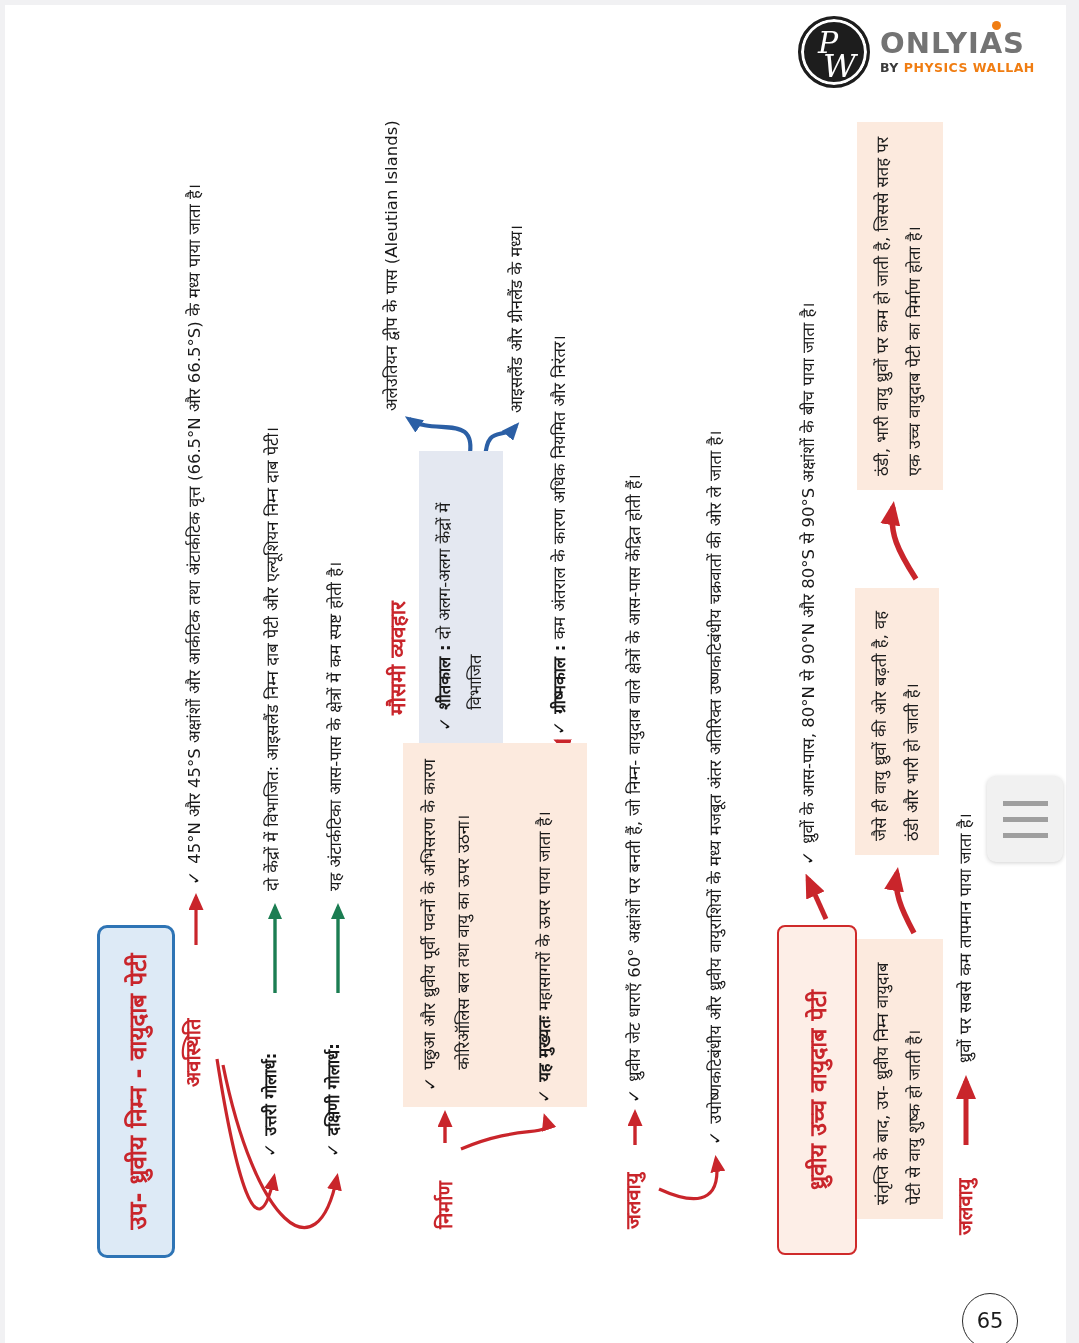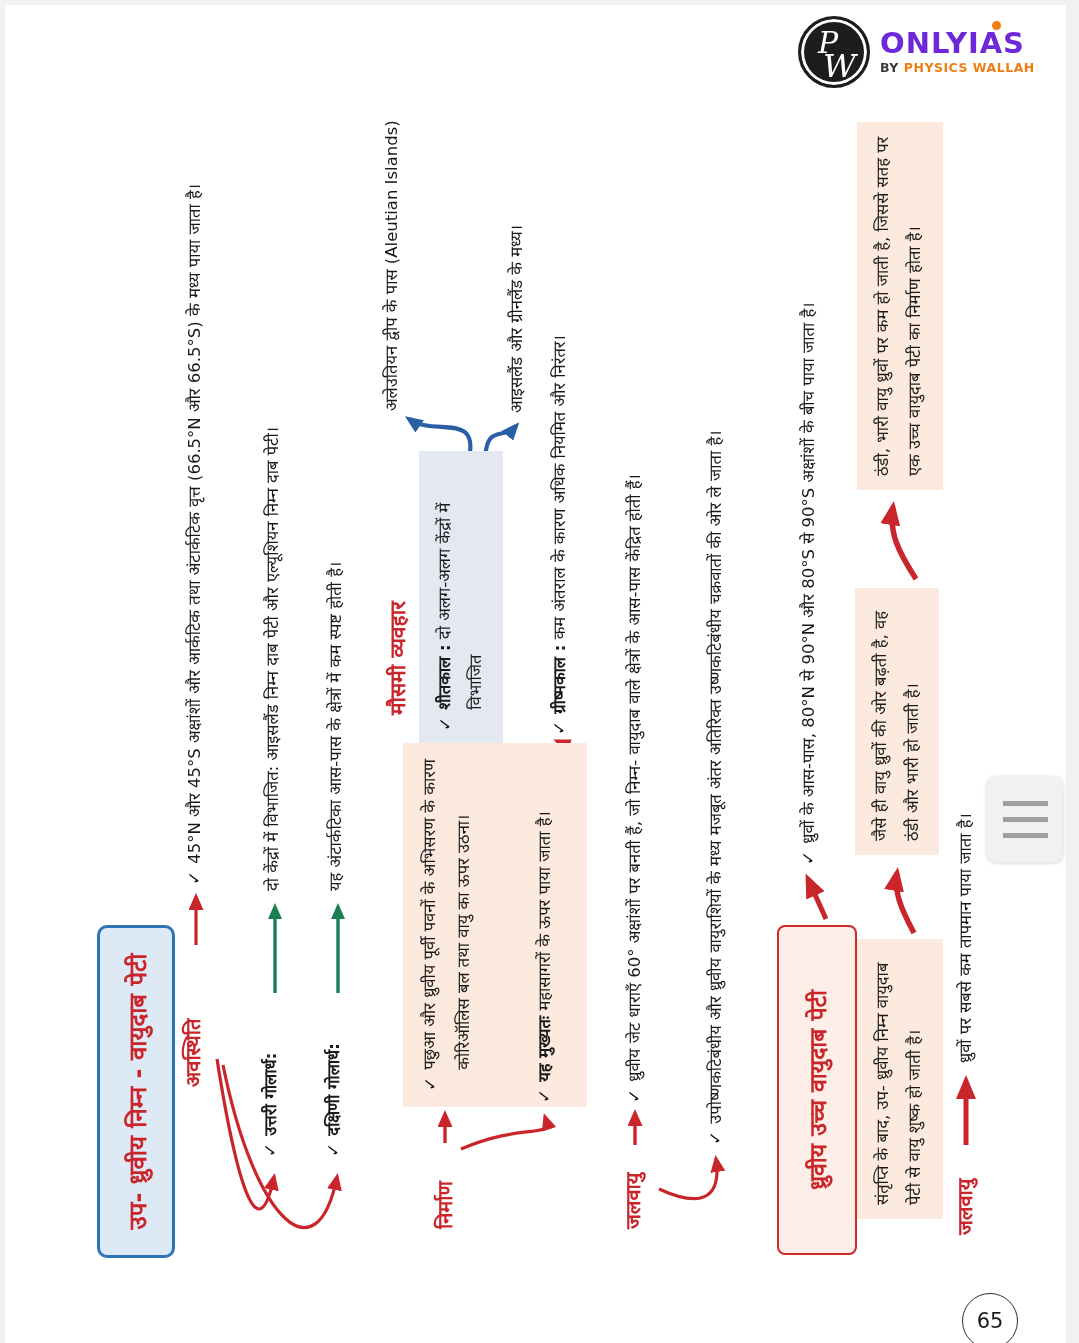--- a/index.html
+++ b/index.html
@@ -38,21 +38,21 @@
   .heading { position:absolute; color:#c9252b; font-weight:bold; font-size:21px; white-space:nowrap; }
   
   .logo { position:absolute; left:798px; top:16px; display:flex; align-items:center; gap:10px; }
   .pw-circle {
     width:72px; height:72px; border-radius:50%; background:#1d1d1d; border:3px solid #1d1d1d;
     box-shadow:inset 0 0 0 3px #ffffff; position:relative; flex:0 0 auto;
   }
   .pw-circle .p { position:absolute; left:17px; top:6px;  color:#fff; font-family:"DejaVu Serif","Liberation Serif",serif; font-size:30px; font-style:italic; }
   .pw-circle .w { position:absolute; left:22px; top:28px; color:#fff; font-family:"DejaVu Serif","Liberation Serif",serif; font-size:32px; font-style:italic; }
   .brand { display:flex; flex-direction:column; line-height:1; }
-  .brand-top { font-size:29px; font-weight:800; letter-spacing:1px; color:#6d28d9; position:relative; }
+  .brand-top { font-size:29px; font-weight:800; letter-spacing:1px; color:#737373; position:relative; }
   .brand-dot { position:absolute; width:9px; height:9px; border-radius:50%; background:#f07d12; right:34px; top:-8px; }
   .brand-sub { font-size:12.5px; font-weight:bold; margin-top:4px; letter-spacing:.5px; }
   .brand-sub .by { color:#3a3a3a; }
   .brand-sub .pwname { color:#f07d12; }
   .menu-chip {
     position:absolute; left:987px; top:776px; width:76px; height:86px;
     background:#f1f1f1; border-radius:9px; box-shadow:0 1px 4px rgba(0,0,0,.18);
     display:flex; flex-direction:column; justify-content:center; gap:11px; padding-left:16px;
   }
   .menu-bar { width:45px; height:5px; background:#9f9f9f; }

